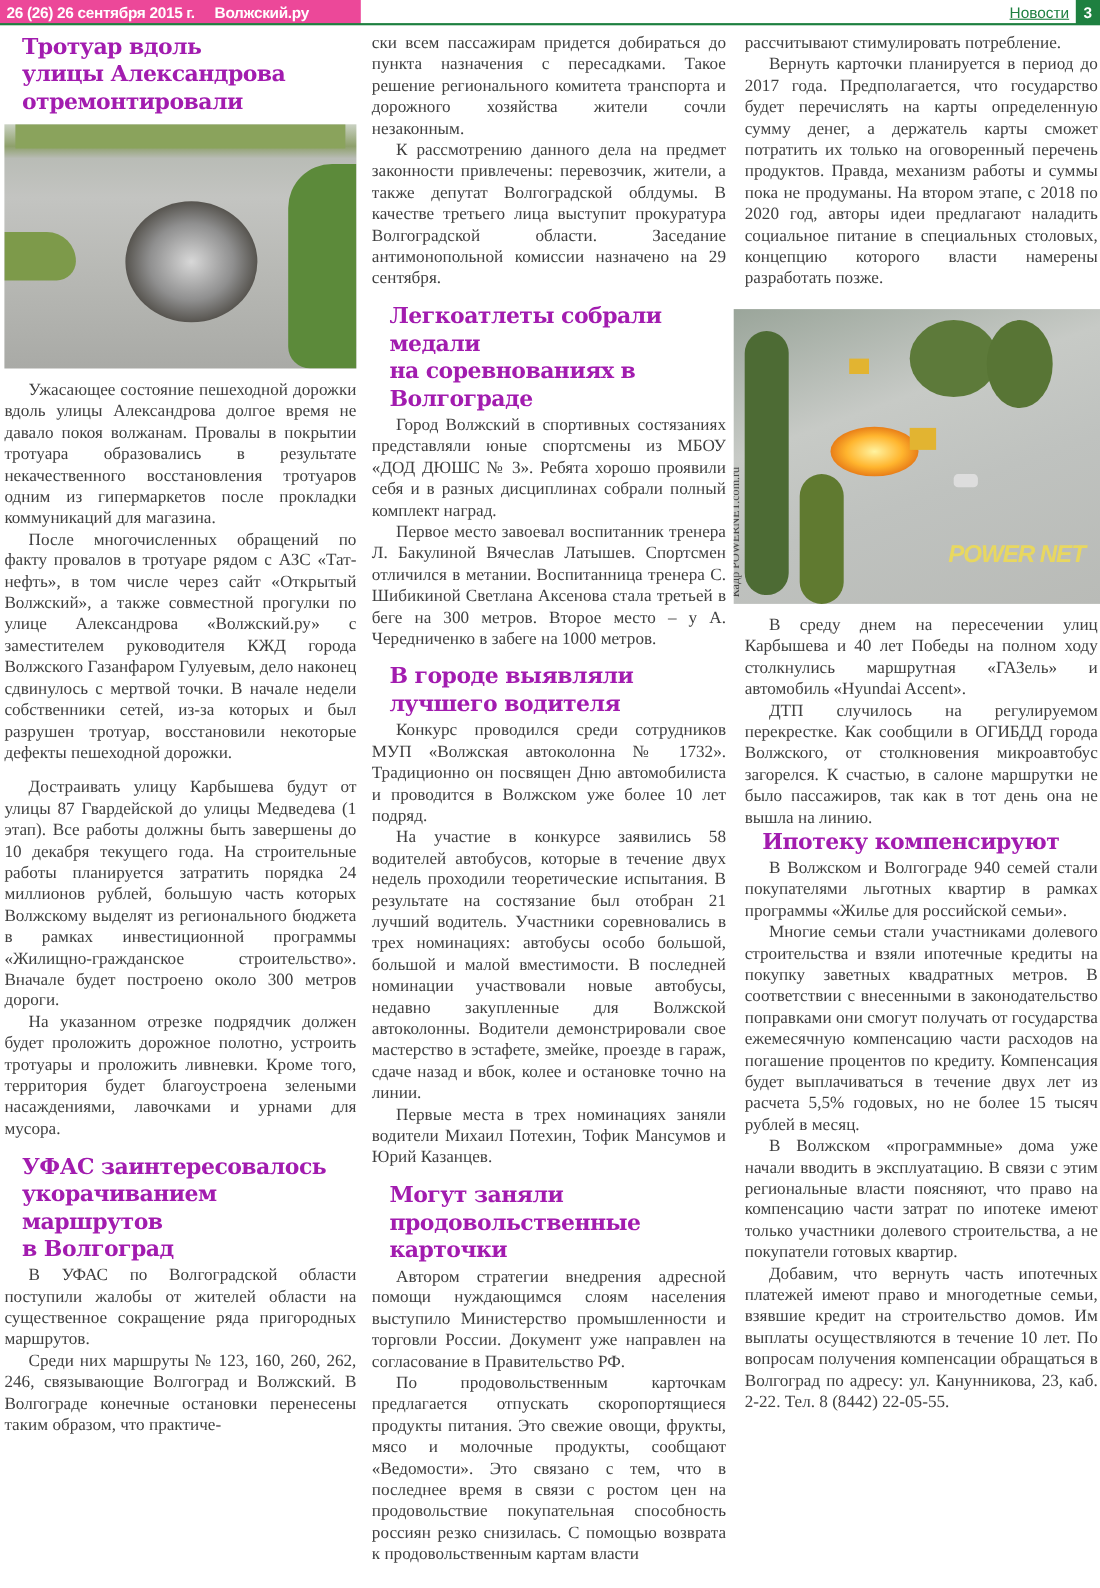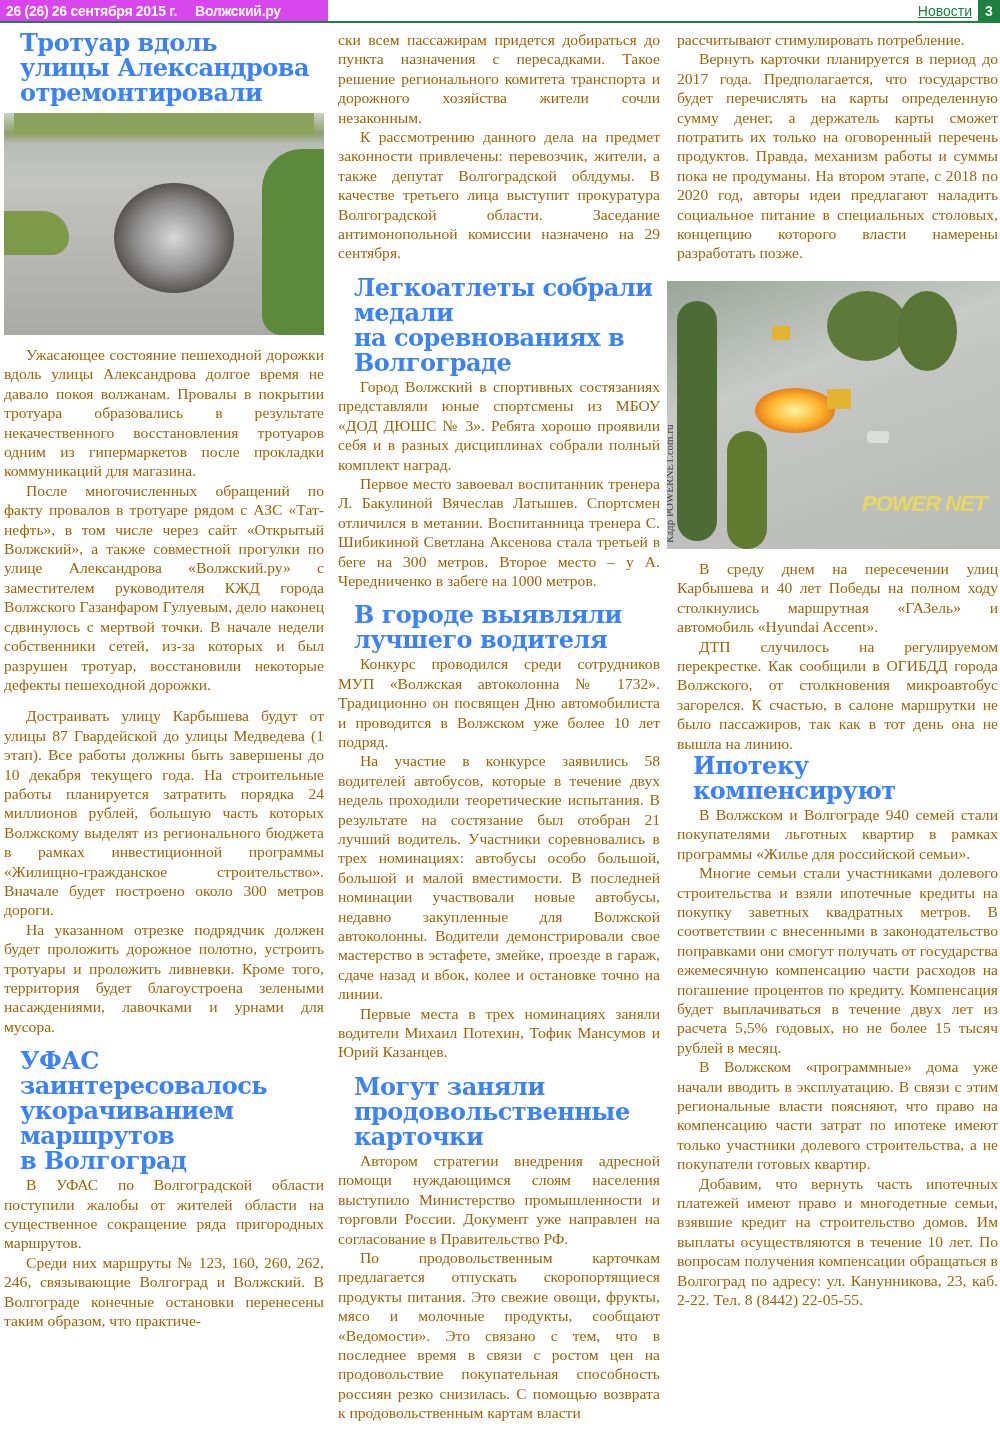--- a/index.html
+++ b/index.html
@@ -1,37 +1,37 @@
 <!DOCTYPE html>
 <html><head>
 <meta charset="utf-8">
 <style>
   html, body { margin: 0; padding: 0; background: #ffffff; }
   body { width: 1000px; height: 1444px; position: relative; overflow: hidden;
          font-family: "DejaVu Serif", "Liberation Serif", serif; color: #1a1a1a; }
   .header { position: absolute; left: 0; top: 0; width: 1000px; height: 24px; }
-  .header-left { position: absolute; left: 0; top: 0; width: 328px; height: 22px; background: #d946ef;
+  .header-left { position: absolute; left: 0; top: 0; width: 328px; height: 22px; background: #ec4899;
                  color: #fff; font-family: "Liberation Sans", sans-serif; font-weight: bold; font-size: 14px;
                  line-height: 22px; padding-left: 6px; box-sizing: border-box; white-space: nowrap; letter-spacing: -0.3px; }
   .header-left .site { margin-left: 18px; }
   .header-rule { position: absolute; left: 0; top: 21px; width: 1000px; height: 2px; background: #1e8040; }
   .header-section { position: absolute; right: 28px; top: 1px; font-family: "Liberation Sans", sans-serif;
                     font-size: 14px; color: #1e8040; line-height: 20px; text-decoration: underline; }
   .header-page { position: absolute; right: 0; top: 0; width: 22px; height: 22px; background: #1e8040; color: #fff;
                  font-family: "Liberation Sans", sans-serif; font-weight: bold; font-size: 14px; line-height: 22px; text-align: center; }
 
   .col { position: absolute; top: 30px; }
   .col1 { left: 4px; width: 320px; }
   .col2 { left: 338px; width: 322px; }
   .col3 { left: 677px; width: 321px; }
 
-  h2 { font-family: "DejaVu Serif", "Liberation Serif", serif; font-weight: bold; font-size: 24px; line-height: 25px;
-       margin: 0 0 2px 0; padding-left: 16px; color: #3b82f6; letter-spacing: -0.5px; }
+  h2 { font-family: "DejaVu Serif", "Liberation Serif", serif; font-weight: bold; font-size: 20px; line-height: 25px;
+       margin: 0 0 2px 0; padding-left: 16px; color: #a21caf; letter-spacing: -0.5px; }
   p { margin: 0; font-family: "Liberation Serif", "DejaVu Serif", serif; font-size: 15.6px; line-height: 19.4px;
-      text-align: justify; text-indent: 22px; hyphens: auto; color: #a16207; }
+      text-align: justify; text-indent: 22px; hyphens: auto; color: #404040; }
   .gap { height: 12px; }
 
   .photo { position: relative; overflow: hidden; text-decoration: underline; }
   .photo1 { width: 320px; height: 222px; margin: 8px 0 10px 0;
             background: linear-gradient(180deg, #c9d1c2 0%, #8ea06b 9%, #b9bcb6 14%, #c3c4c1 30%, #b8b9b5 60%, #a9aaa6 100%); }
   .photo1 .grass-l { position: absolute; left: 0; top: 98px; width: 65px; height: 44px; background: #7d9a4a; border-radius: 0 30px 20px 0; }
   .photo1 .grass-r { position: absolute; right: 0; top: 36px; width: 62px; height: 186px; background: #5c8a3a; border-radius: 40px 0 0 20px; }
   .photo1 .grass-top { position: absolute; left: 10px; top: 0; width: 300px; height: 22px; background: #8aa35c; }
   .photo1 .hole { position: absolute; left: 110px; top: 70px; width: 120px; height: 110px; border-radius: 50%;
                   background: radial-gradient(ellipse at center, #d8d8d8 0%, #8f8f8f 45%, #4d4a44 75%, #a9a9a4 100%); }

